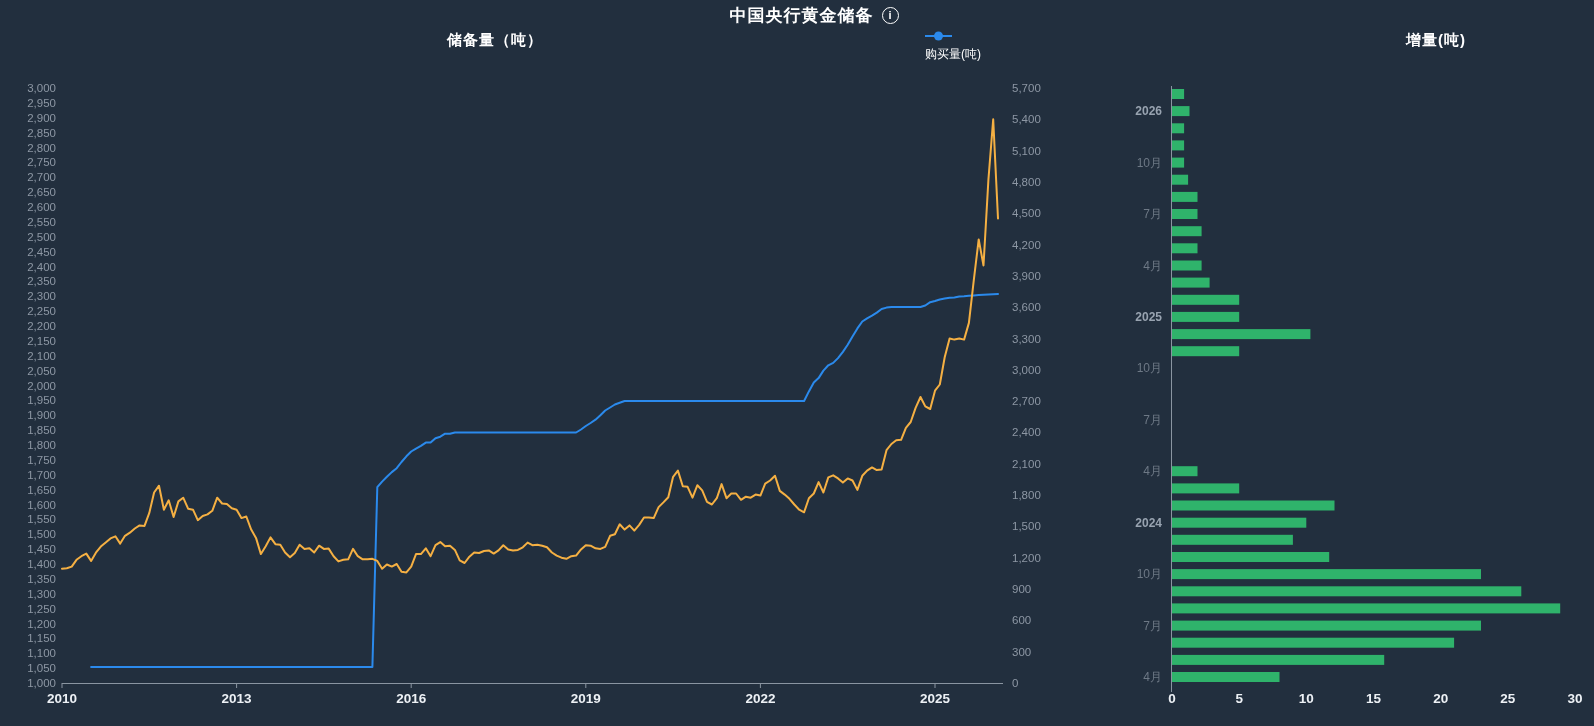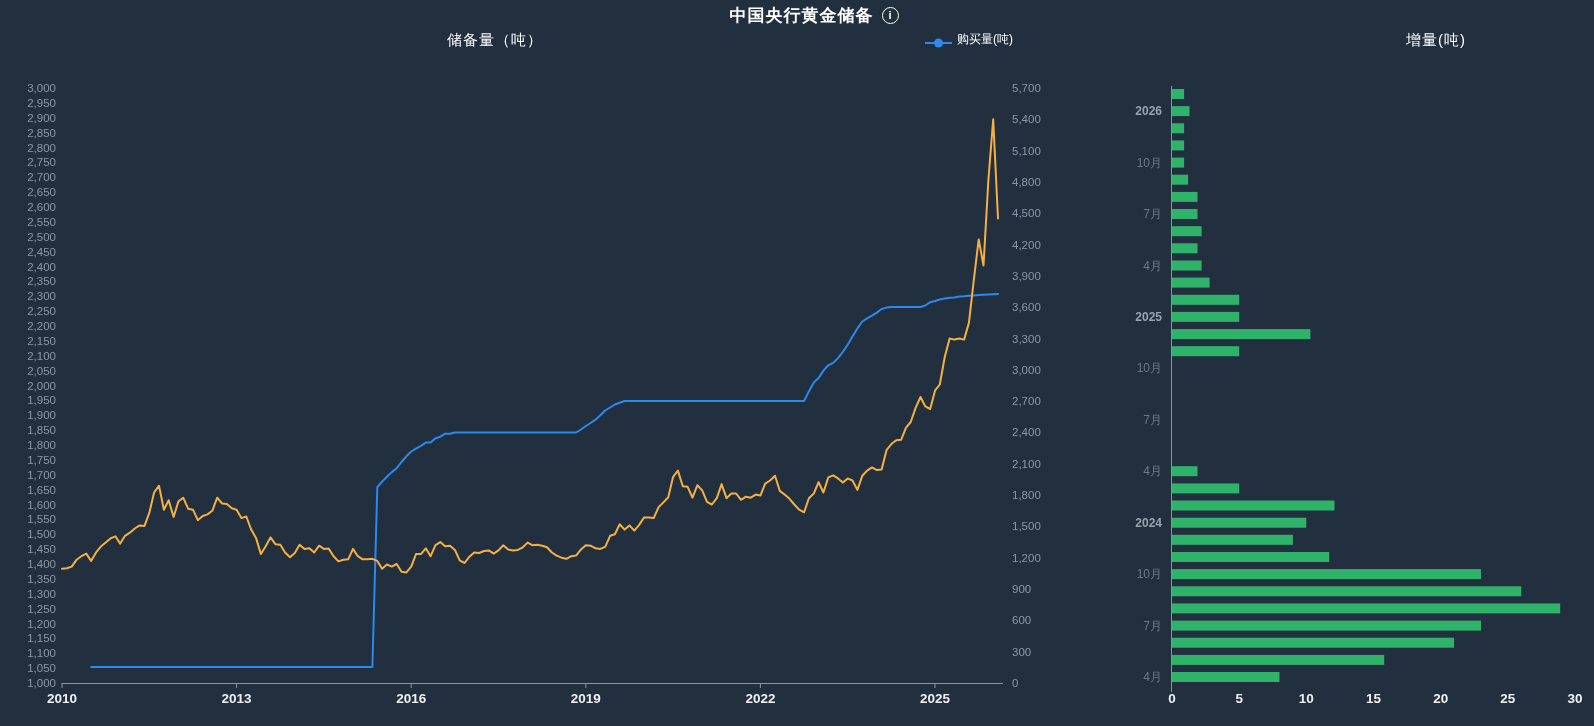--- a/index.html
+++ b/index.html
@@ -17,28 +17,28 @@
     display:flex;align-items:center;justify-content:center;gap:8px;
     color:#fff;
   }
   .hdr .t{font-size:17px;font-weight:bold;letter-spacing:1px;margin-left:34px;}
   .info{
     width:15px;height:15px;border:1.6px solid #fff;border-radius:50%;
     color:#fff;font-size:11px;font-weight:bold;line-height:15px;text-align:center;
     cursor:pointer;
   }
   .subtitle{
-    position:absolute;top:31px;color:#fff;font-size:15px;font-weight:normal;
+    position:absolute;top:31px;color:#fff;font-size:15px;font-weight:bold;
     text-align:center;letter-spacing:1px;
   }
   #left-title{left:0;width:990px;}
   #right-title{left:1233px;width:406px;}
   .legend{
-    position:absolute;top:31px;left:925px;display:flex;align-items:flex-end;gap:5px;
-    color:#fff;font-size:12px;cursor:pointer;
+    position:absolute;top:31px;left:925px;display:flex;align-items:flex-start;gap:5px;
+    color:#fff;font-size:12px;cursor:pointer;flex-direction:column;
   }
   .legend-line{stroke:var(--blue);stroke-width:2;}
   .legend-dot{fill:var(--blue);}
   #charts-svg{position:absolute;top:0;left:0;}
   text{font-family:"Liberation Sans","DejaVu Sans",sans-serif;}
 </style>
 </head>
 <body>
 
 <div class="hdr">

